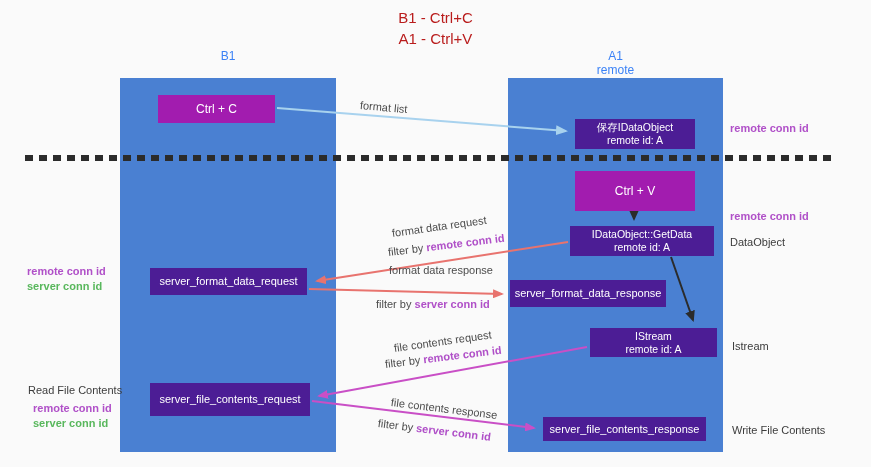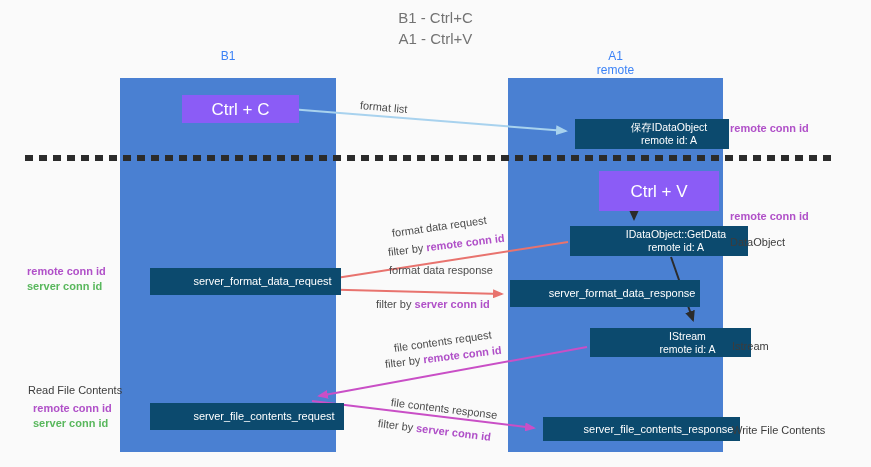--- a/index.html
+++ b/index.html
@@ -8,21 +8,21 @@
     background:#fafafa;
   }
   .canvas{
     position:relative;
     width:871px;height:467px;
     background:#fafafa;
     overflow:hidden;
   }
   .title{
     position:absolute;left:0;top:7px;width:871px;
-    text-align:center;font-size:15px;line-height:21px;color:#737373;
+    text-align:center;font-size:15px;line-height:21px;color:#b91c1c;
   }
   .col-header{
     position:absolute;text-align:center;
     font-size:12px;line-height:14px;color:#3b82f6;
   }
   .col-header.left{left:120px;top:49px;width:216px;}
   .col-header.right{left:508px;top:49px;width:215px;}
   .lane{
     position:absolute;top:78px;height:374px;
     background:#4a80d2;
@@ -31,22 +31,22 @@
   .lane.right{left:508px;width:215px;}
   .dashed-divider{
     position:absolute;left:25px;top:155px;width:806px;height:6px;
     background:repeating-linear-gradient(90deg,#2b2b2b 0 8px,transparent 8px 14px);
   }
   .box{
     position:absolute;
     display:flex;flex-direction:column;align-items:center;justify-content:center;
     color:#ffffff;text-align:center;
   }
-  .box.green{background:#8b5cf6;font-size:17px;margin-left:24px;}
-  .box.orange{background:#0c4a6e;font-size:11px;padding-left:34px;}
+  .box.green{background:#a21caf;font-size:12px;}
+  .box.orange{background:#4c1d95;font-size:11px;}
   .box .l2{font-size:10.5px;line-height:13px;}
   .box .l1{line-height:13px;}
   .side-label{
     position:absolute;font-size:11px;color:#3c3c3c;white-space:nowrap;
   }
   .purple{color:#b050c8;font-weight:bold;}
   .greenlbl{color:#58b75c;font-weight:bold;}
   .arrow-label{
     position:absolute;font-size:11px;color:#4c4c4c;white-space:nowrap;
     transform-origin:left center;
@@ -128,21 +128,21 @@
 
   <div class="box orange" style="left:510px;top:280px;width:156px;height:27px;">
     <span class="l1">server_format_data_response</span>
   </div>
 
   <div class="box orange" style="left:590px;top:328px;width:127px;height:29px;">
     <span class="l2">IStream</span>
     <span class="l2">remote id: A</span>
   </div>
 
-  <div class="box orange" style="left:150px;top:383px;width:160px;height:27px;margin-top:20px;">
+  <div class="box orange" style="left:150px;top:383px;width:160px;height:33px;">
     <span class="l1">server_file_contents_request</span>
   </div>
 
   <div class="box orange" style="left:543px;top:417px;width:163px;height:24px;">
     <span class="l1">server_file_contents_response</span>
   </div>
 
   <div class="side-label purple" style="left:730px;top:122px;">remote conn id</div>
   <div class="side-label purple" style="left:730px;top:210px;">remote conn id</div>
   <div class="side-label" style="left:730px;top:236px;">DataObject</div>

